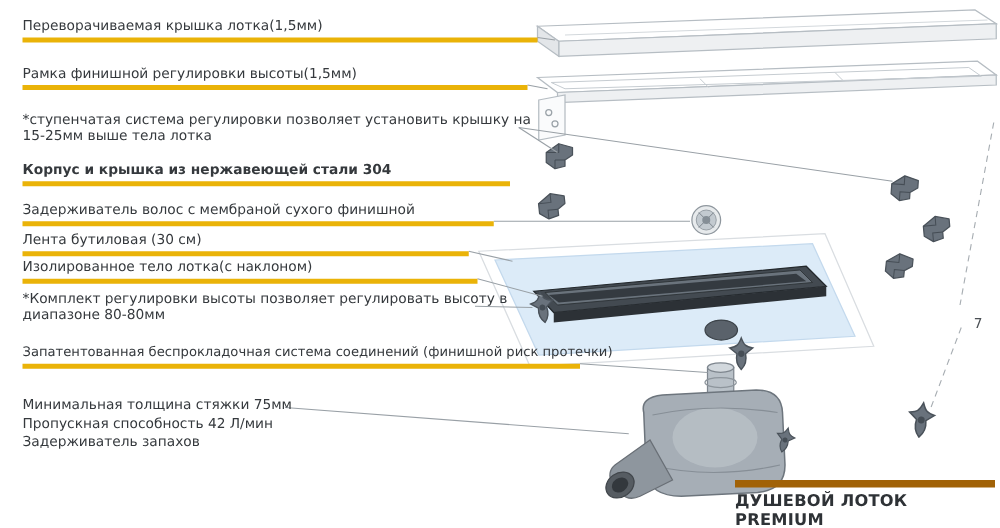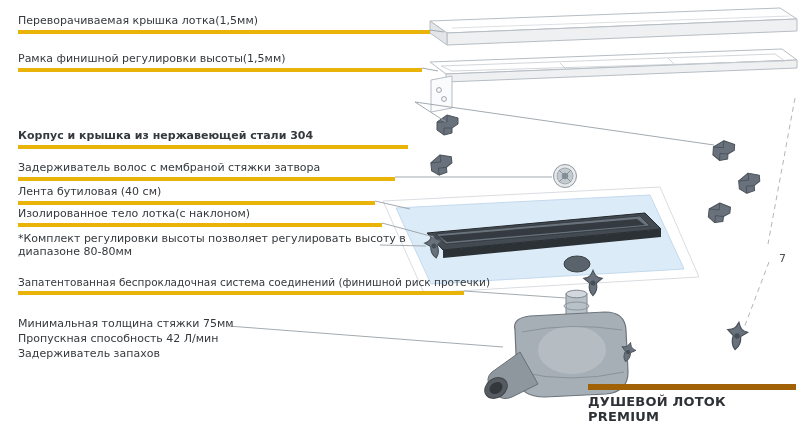--- a/index.html
+++ b/index.html
@@ -119,32 +119,33 @@
 
 <div class="lbl" style="top:14px;left:18px;width:412px">
   <span class="u">Переворачиваемая крышка лотка(1,5мм)</span>
 </div>
 
 <div class="lbl" style="top:52px;left:18px;width:404px">
   <span class="u">Рамка финишной регулировки высоты(1,5мм)</span>
 </div>
 
 <div class="lbl" style="top:86px;left:18px;width:397px">
+  <div class="note" style="width:412px">*ступенчатая система регулировки позволяет установить крышку на 15-25мм выше тела лотка</div>
 </div>
 
 <div class="lbl b" style="top:129px;left:18px;width:390px">
   <span class="u">Корпус и крышка из нержавеющей стали 304</span>
 </div>
 
 <div class="lbl" style="top:161px;left:18px;width:377px">
-  <span class="u">Задерживатель волос с мембраной стяжки затвора</span>
+  <span class="u">Задерживатель волос с мембраной сухого финишной</span>
 </div>
 
 <div class="lbl" style="top:185px;left:18px;width:357px">
-  <span class="u">Лента бутиловая (40 см)</span>
+  <span class="u">Лента бутиловая (30 см)</span>
 </div>
 
 <div class="lbl" style="top:207px;left:18px;width:364px">
   <span class="u">Изолированное тело лотка(с наклоном)</span>
 </div>
 
 <div class="lbl" style="top:229px;left:18px;width:362px">
   <div class="note" style="width:400px">*Комплект регулировки высоты позволяет регулировать высоту в диапазоне 80-80мм</div>
 </div>
 

